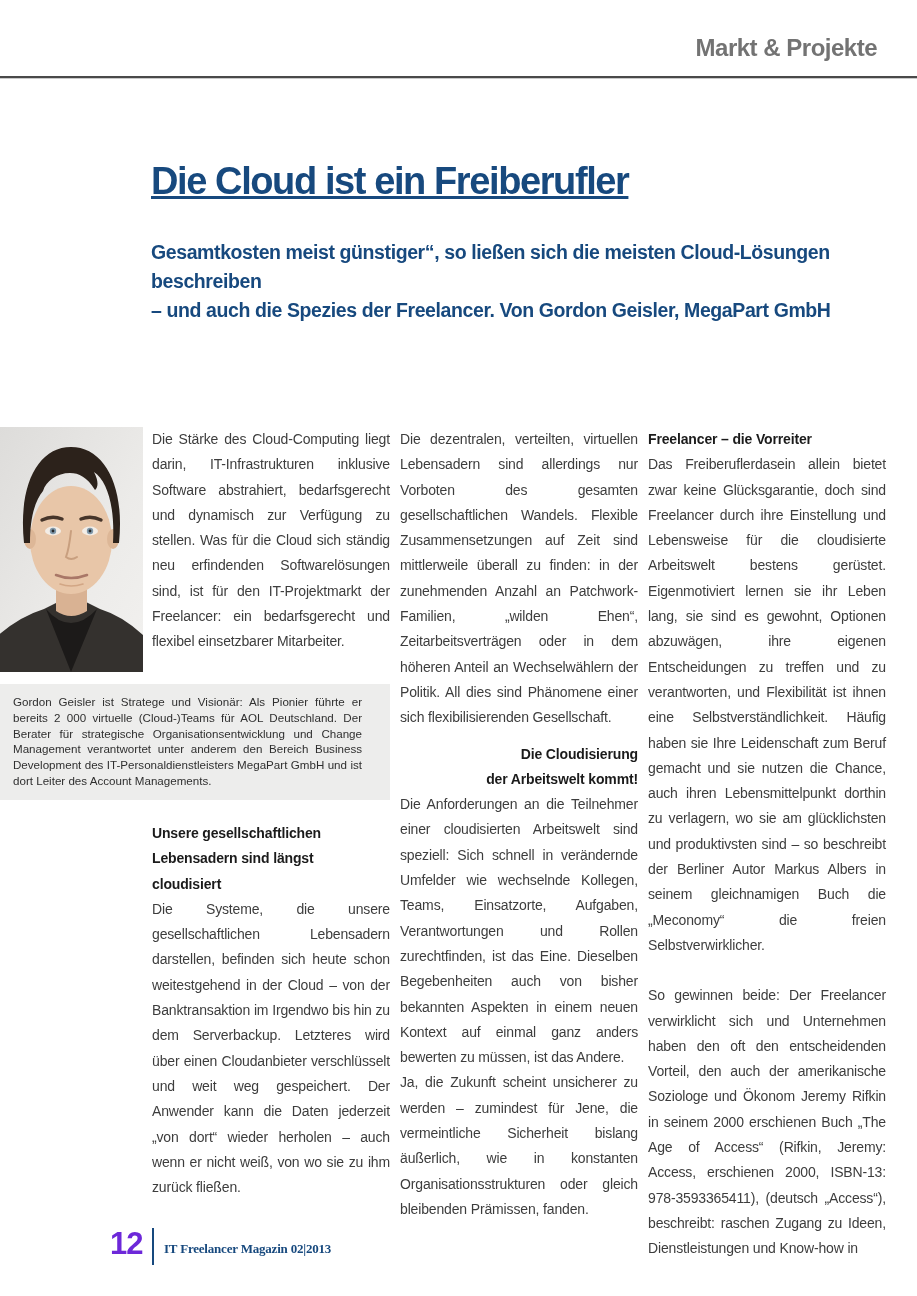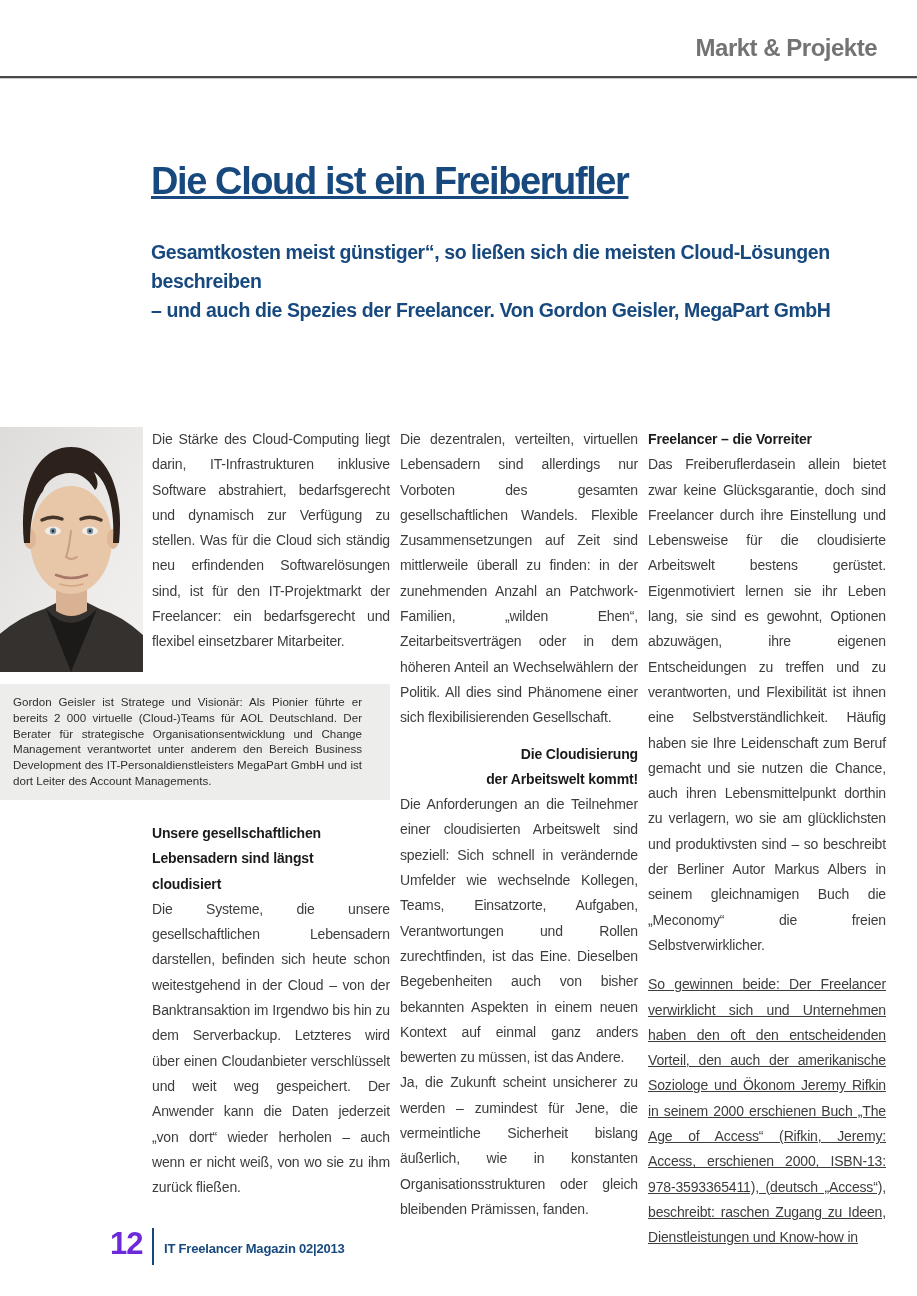--- a/index.html
+++ b/index.html
@@ -69,38 +69,39 @@
     margin:0;
     font-weight:700;color:#1b1b1b;
     white-space:pre-line;
     text-align:left;
   }
   .col1a{left:152px;top:427px;}
   .col1b{left:152px;top:821px;}
   .col2 {left:400px;top:427px;}
   .col3 {left:648px;top:427px;}
   .col2 .section-heading{margin-top:11px;text-align:right;}
-  .col3 .para-gap{margin-top:14px;text-decoration:underline;}
+  .col3 .para-gap{margin-top:25px;}
   
   .footer-page-number{
     position:absolute;left:110px;top:1226px;
     font-size:31px;font-weight:700;
     letter-spacing:-1px;
     color:#6d28d9;
   }
   .footer-divider{
     position:absolute;left:152px;top:1228px;
     width:2px;height:37px;
     background:#17497E;
   }
   .footer-magazine{
     position:absolute;left:164px;top:1241px;
     font-size:13px;font-weight:700;
     letter-spacing:-0.2px;
     color:#17497E;
+    font-family:Liberation Serif, serif;
   }
 </style>
 </head>
 <body>
 
 <div class="page">
 
   <div class="section-label">Markt &amp; Projekte</div>
   <div class="header-rule"></div>
 

